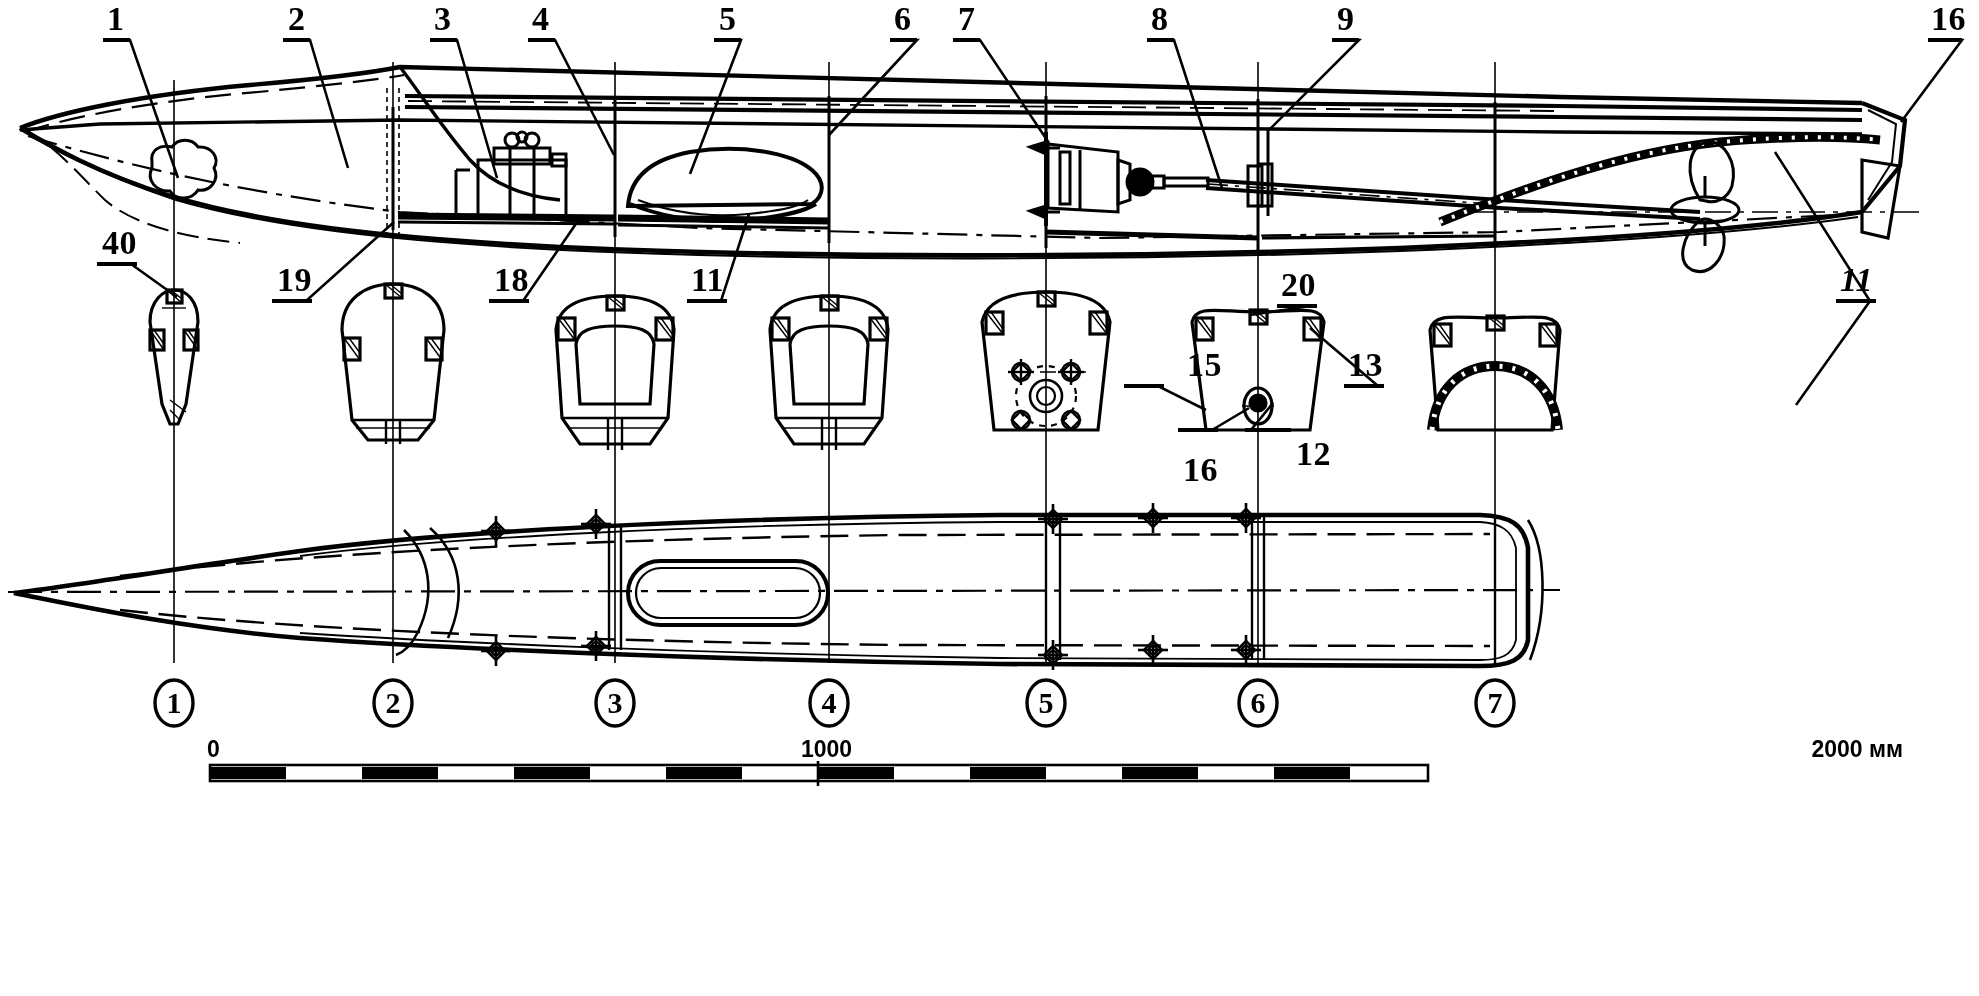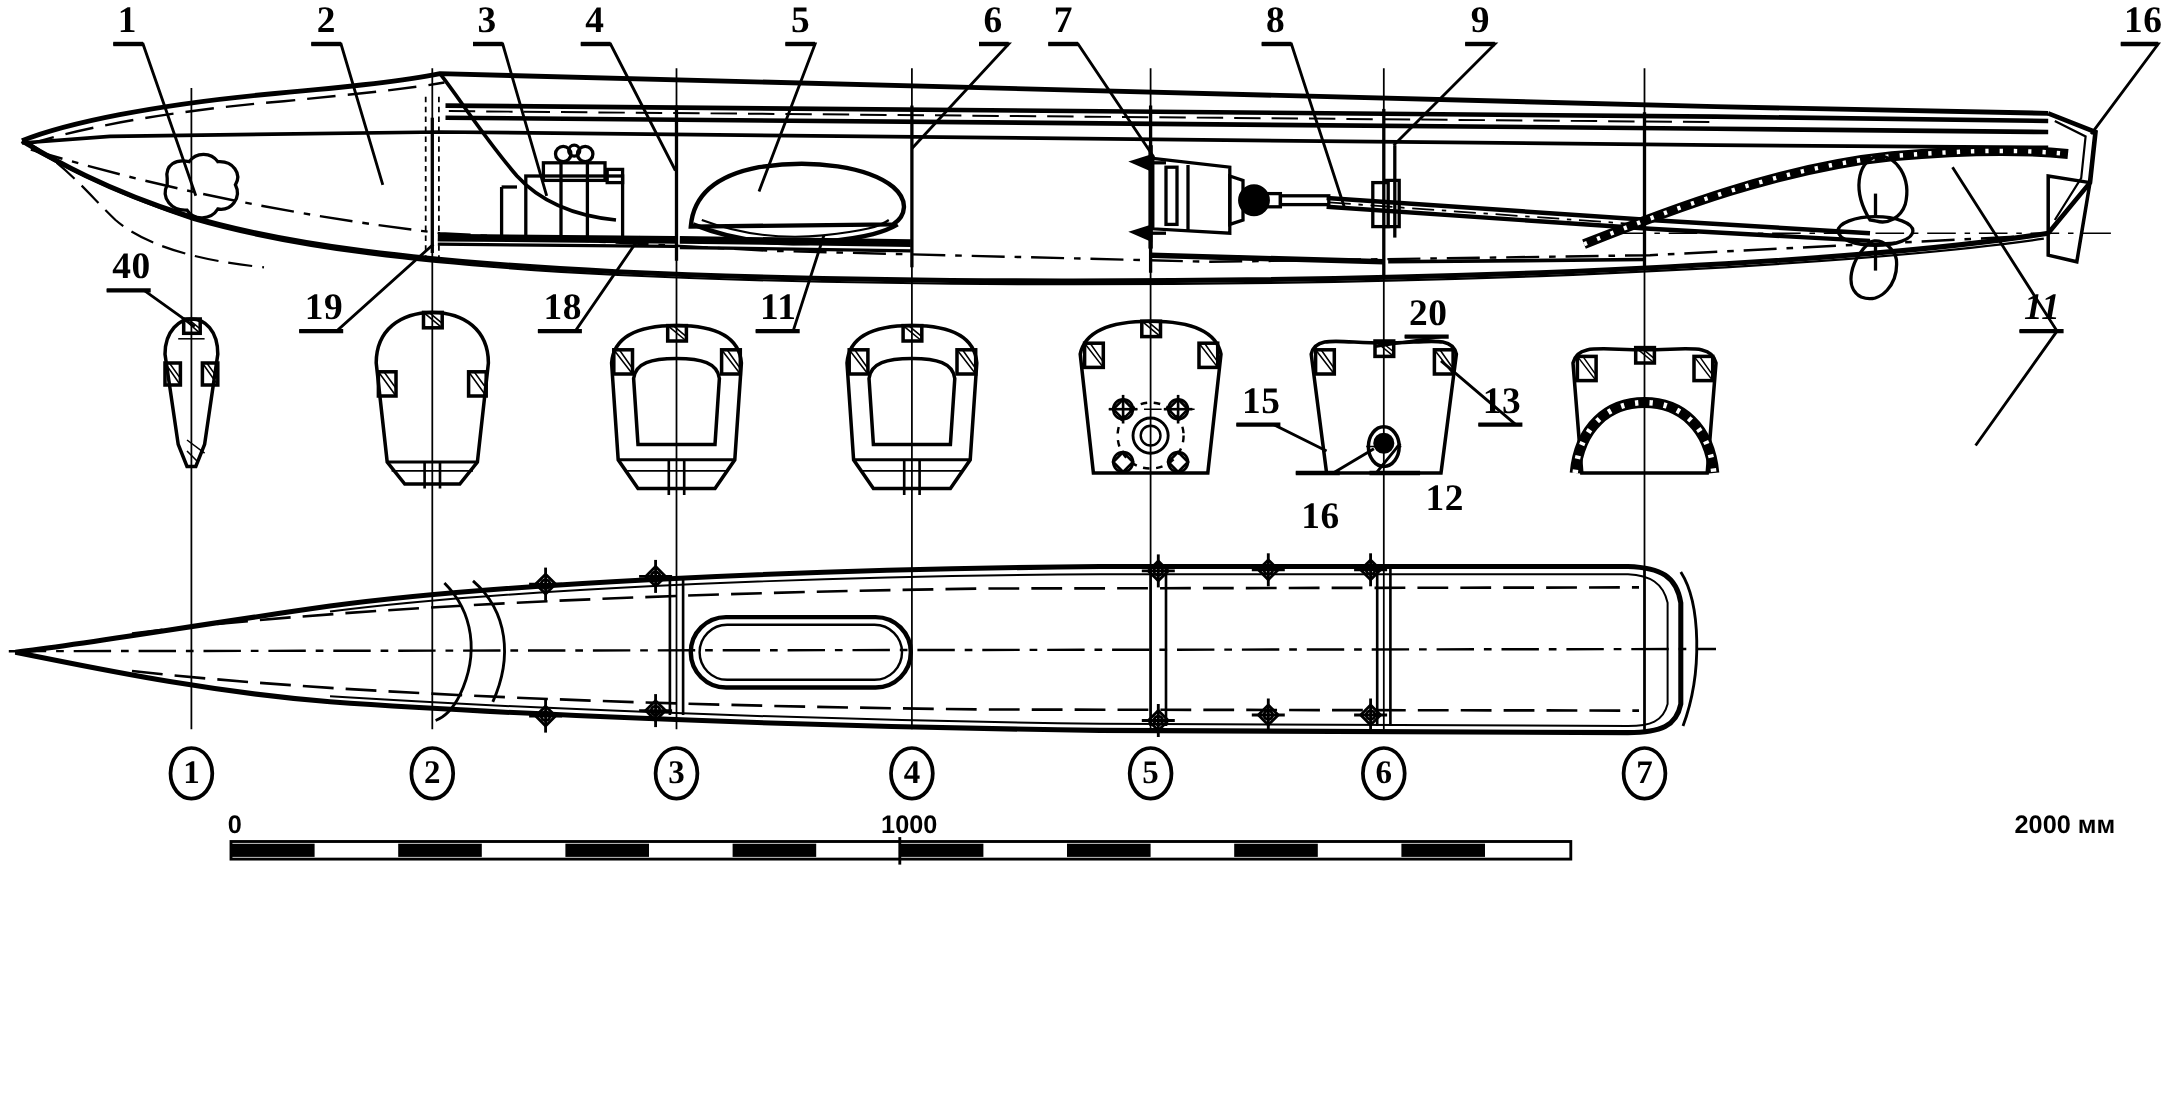--- a/index.html
+++ b/index.html
@@ -491,37 +491,37 @@
     <span class="callout-num" style="left:719px; top:2px;">5</span>
     <span class="callout-num" style="left:894px; top:2px;">6</span>
     <span class="callout-num" style="left:958px; top:2px;">7</span>
     <span class="callout-num" style="left:1151px; top:2px;">8</span>
     <span class="callout-num" style="left:1337px; top:2px;">9</span>
     <span class="callout-num" style="left:1931px; top:2px;">16</span>
     <span class="callout-num" style="left:1840px; top:263px;font-style:italic;">11</span>
     <span class="callout-num" style="left:1296px; top:437px;">12</span>
     <span class="callout-num" style="left:1348px; top:348px;">13</span>
     <span class="callout-num" style="left:1281px; top:268px;">20</span>
-    <span class="callout-num" style="left:1129px; top:348px;">15</span>
+    <span class="callout-num" style="left:1187px; top:348px;">15</span>
     <span class="callout-num" style="left:1183px; top:437px;margin-top:16px;">16</span>
     <span class="callout-num" style="left:691px; top:263px;">11</span>
     <span class="callout-num" style="left:494px; top:263px;">18</span>
     <span class="callout-num" style="left:277px; top:263px;">19</span>
     <span class="callout-num" style="left:102px; top:226px;">40</span>
   </div>
 
   <div>
     <span class="frame-num" style="left:154px; top:688px;">1</span>
     <span class="frame-num" style="left:373px; top:688px;">2</span>
     <span class="frame-num" style="left:595px; top:688px;">3</span>
     <span class="frame-num" style="left:809px; top:688px;">4</span>
     <span class="frame-num" style="left:1026px; top:688px;">5</span>
     <span class="frame-num" style="left:1238px; top:688px;">6</span>
     <span class="frame-num" style="left:1475px; top:688px;">7</span>
   </div>
 
   <div>
     <span class="scale-label" style="left:207px; top:738px;">0</span>
     <span class="scale-label" style="left:801px; top:738px;">1000</span>
-    <span class="scale-label" style="left:1903px; top:738px; transform:translateX(-100%);margin-left:20px;">2000 мм</span>
+    <span class="scale-label" style="left:1903px; top:738px; transform:translateX(-100%);">2000 мм</span>
   </div>
 
 </div>
 
 </body></html>

